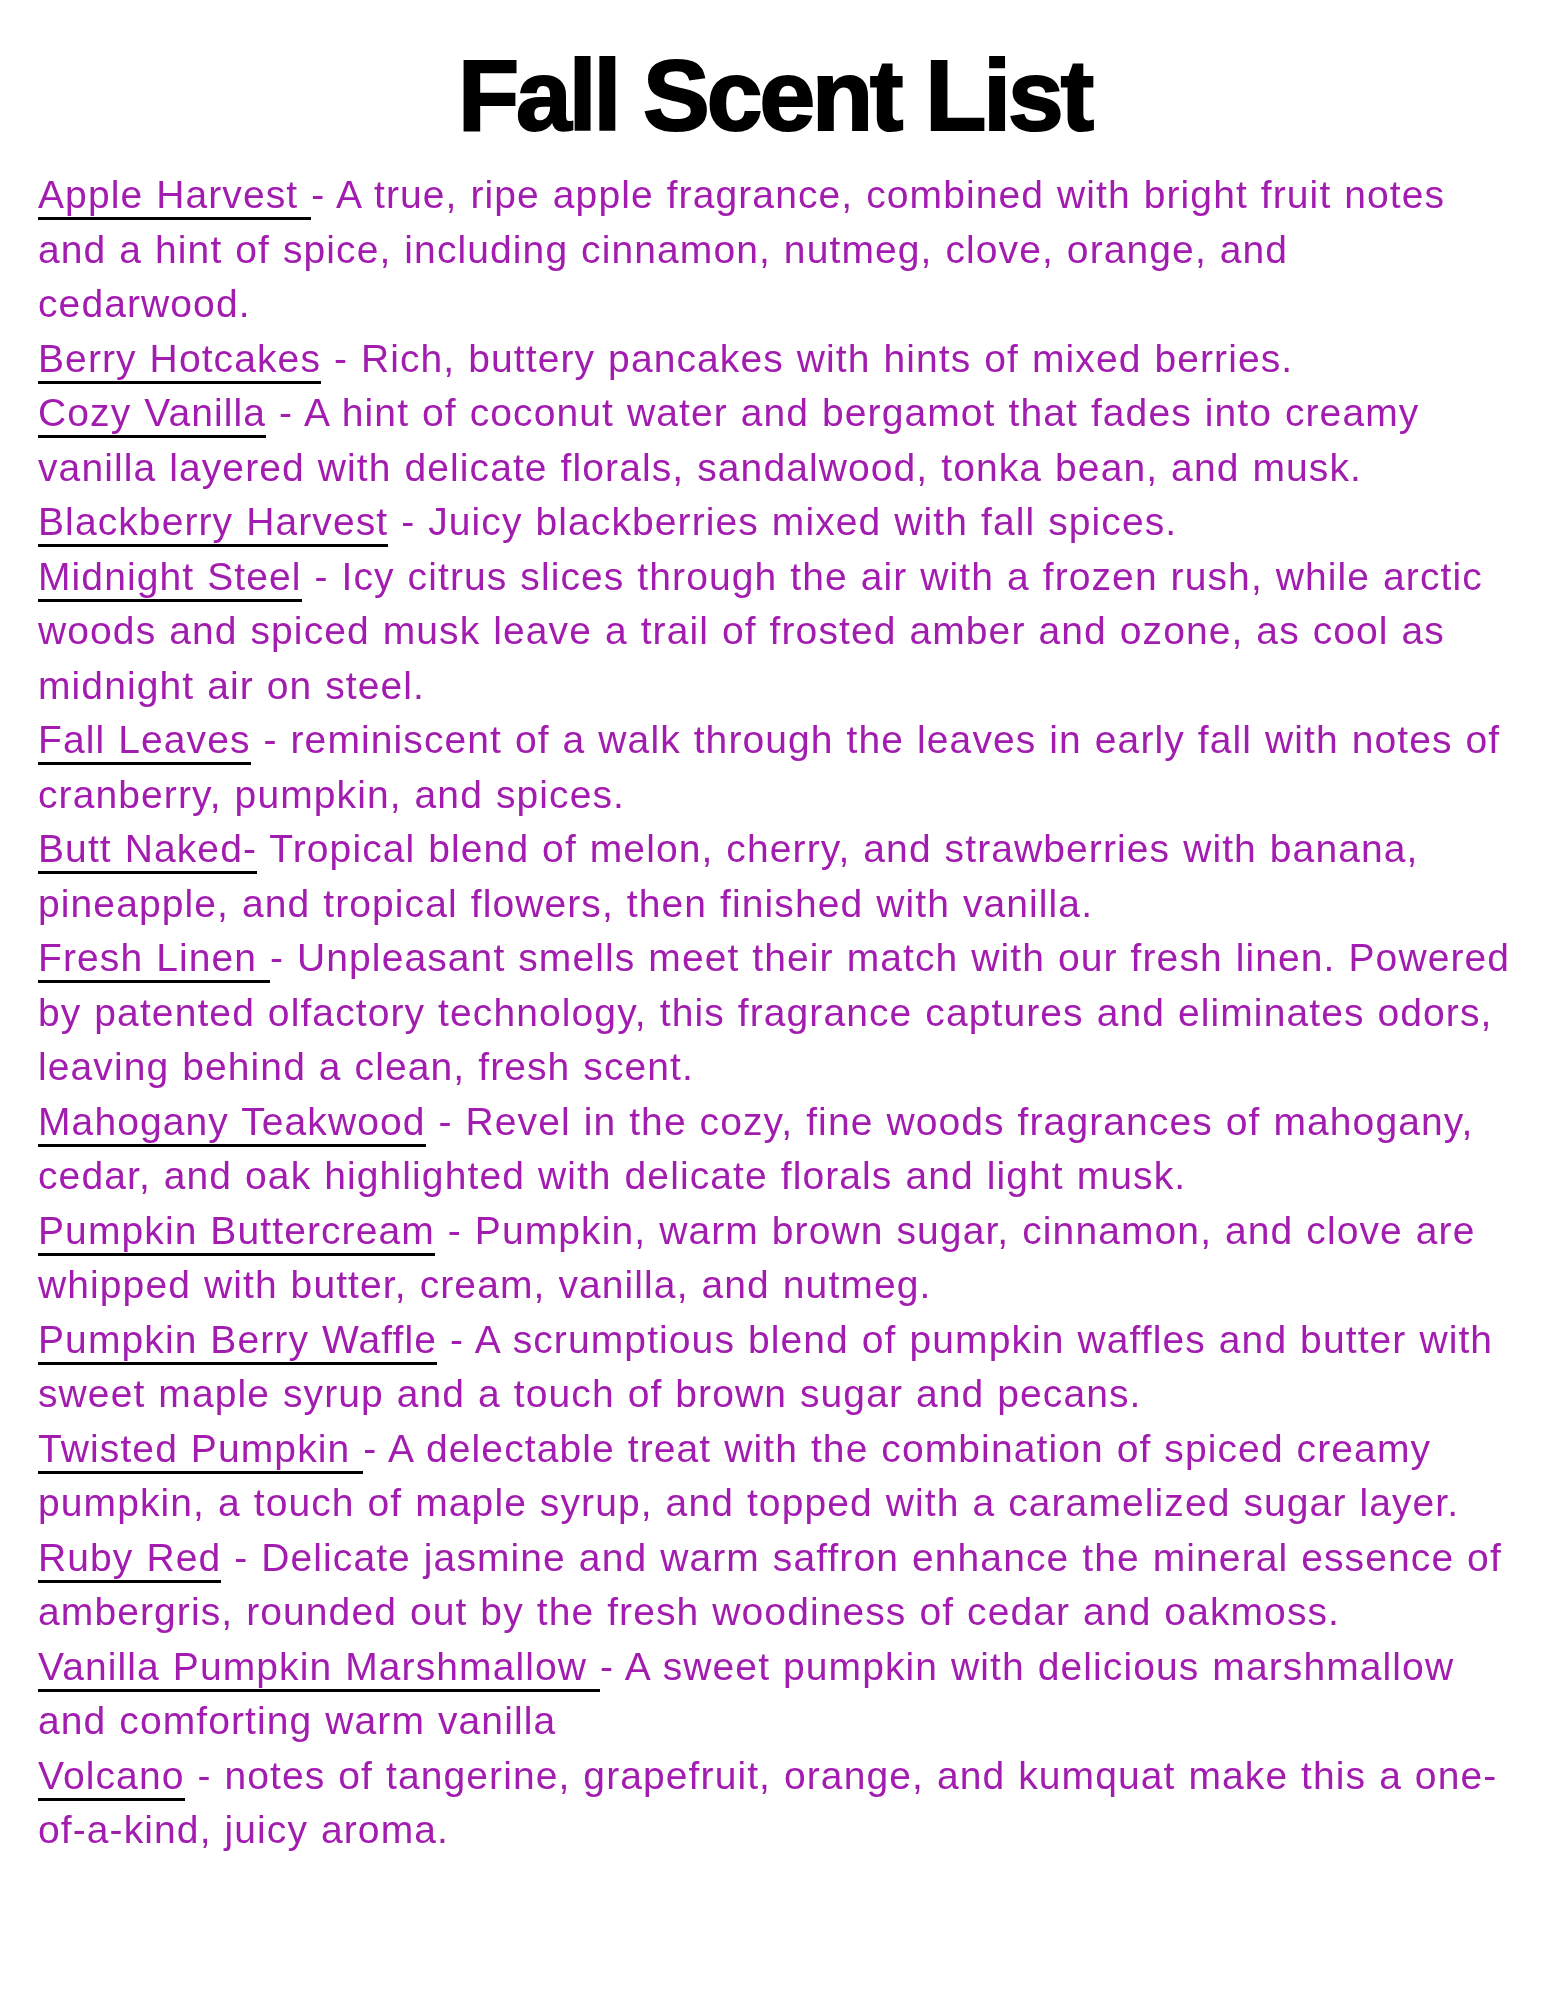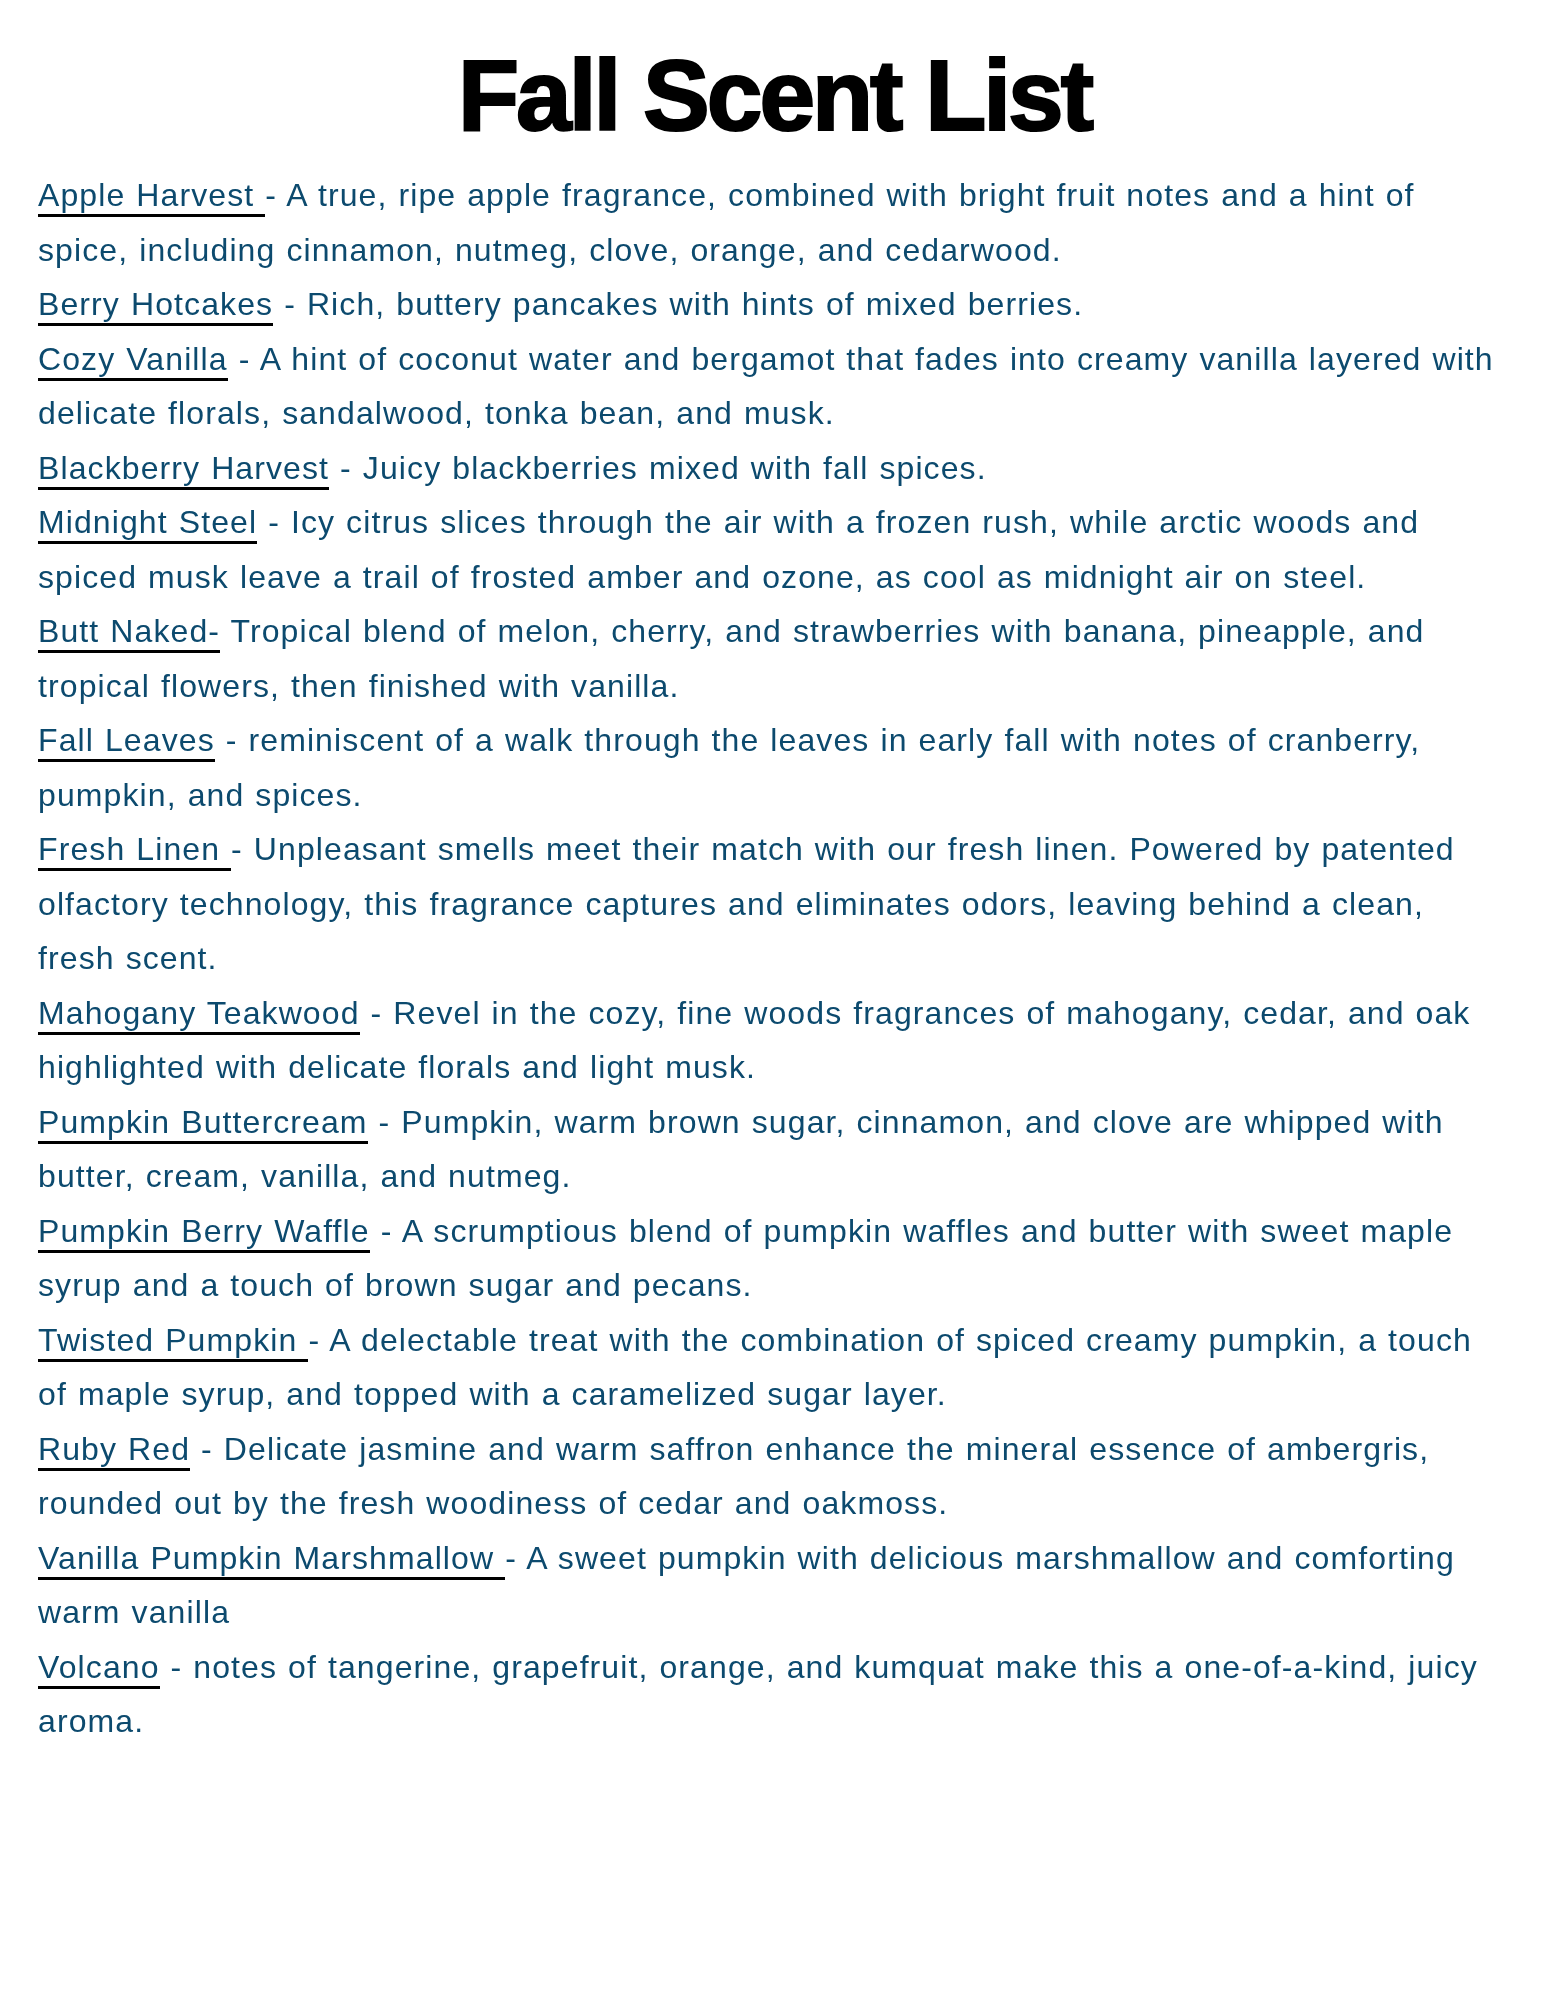--- a/index.html
+++ b/index.html
@@ -30,44 +30,44 @@
     color: #000000;
     -webkit-text-stroke: 2.2px #000000;
   }
   .scent-list {
     margin: 0;
     padding: 0;
   }
   .entry {
     margin: 0;
     padding: 0;
-    font-size: 32px;
+    font-size: 39px;
     line-height: 54.5px;
     letter-spacing: 1.1px;
-    color: #0c4a6e;
+    color: #a21caf;
     word-spacing: 1px;
   }
   .scent-name {
     border-bottom: 3.5px solid #000000;
     padding-bottom: 1px;
   }
 </style>
 </head>
 <body>
 
 <div class="page">
   <h1 class="doc-title">Fall Scent List</h1>
   <div class="scent-list" id="scent-list">
       <p class="entry"><span class="scent-name">Apple Harvest </span><span>- A true, ripe apple fragrance, combined with bright fruit notes and a hint of spice, including cinnamon, nutmeg, clove, orange, and cedarwood.</span></p>
       <p class="entry"><span class="scent-name">Berry Hotcakes</span><span> - Rich, buttery pancakes with hints of mixed berries.</span></p>
       <p class="entry"><span class="scent-name">Cozy Vanilla</span><span> - A hint of coconut water and bergamot that fades into creamy vanilla layered with delicate florals, sandalwood, tonka bean, and musk.</span></p>
       <p class="entry"><span class="scent-name">Blackberry Harvest</span><span> - Juicy blackberries mixed with fall spices.</span></p>
       <p class="entry"><span class="scent-name">Midnight Steel</span><span> - Icy citrus slices through the air with a frozen rush, while arctic woods and spiced musk leave a trail of frosted amber and ozone, as cool as midnight air on steel.</span></p>
+      <p class="entry"><span class="scent-name">Fall Leaves</span><span> - reminiscent of a walk through the leaves in early fall with notes of cranberry, pumpkin, and spices.</span></p>
       <p class="entry"><span class="scent-name">Butt Naked-</span><span> Tropical blend of melon, cherry, and strawberries with banana, pineapple, and tropical flowers, then finished with vanilla.</span></p>
-      <p class="entry"><span class="scent-name">Fall Leaves</span><span> - reminiscent of a walk through the leaves in early fall with notes of cranberry, pumpkin, and spices.</span></p>
       <p class="entry"><span class="scent-name">Fresh Linen </span><span>- Unpleasant smells meet their match with our fresh linen. Powered by patented olfactory technology, this fragrance captures and eliminates odors, leaving behind a clean, fresh scent.</span></p>
       <p class="entry"><span class="scent-name">Mahogany Teakwood</span><span> - Revel in the cozy, fine woods fragrances of mahogany, cedar, and oak highlighted with delicate florals and light musk.</span></p>
       <p class="entry"><span class="scent-name">Pumpkin Buttercream</span><span> - Pumpkin, warm brown sugar, cinnamon, and clove are whipped with butter, cream, vanilla, and nutmeg.</span></p>
       <p class="entry"><span class="scent-name">Pumpkin Berry Waffle</span><span> - A scrumptious blend of pumpkin waffles and butter with sweet maple syrup and a touch of brown sugar and pecans.</span></p>
       <p class="entry"><span class="scent-name">Twisted Pumpkin </span><span>- A delectable treat with the combination of spiced creamy pumpkin, a touch of maple syrup, and topped with a caramelized sugar layer.</span></p>
       <p class="entry"><span class="scent-name">Ruby Red</span><span> - Delicate jasmine and warm saffron enhance the mineral essence of ambergris, rounded out by the fresh woodiness of cedar and oakmoss.</span></p>
       <p class="entry"><span class="scent-name">Vanilla Pumpkin Marshmallow </span><span>- A sweet pumpkin with delicious marshmallow and comforting warm vanilla</span></p>
       <p class="entry"><span class="scent-name">Volcano</span><span> - notes of tangerine, grapefruit, orange, and kumquat make this a one-of-a-kind, juicy aroma.</span></p>
     </div>
 </div>

